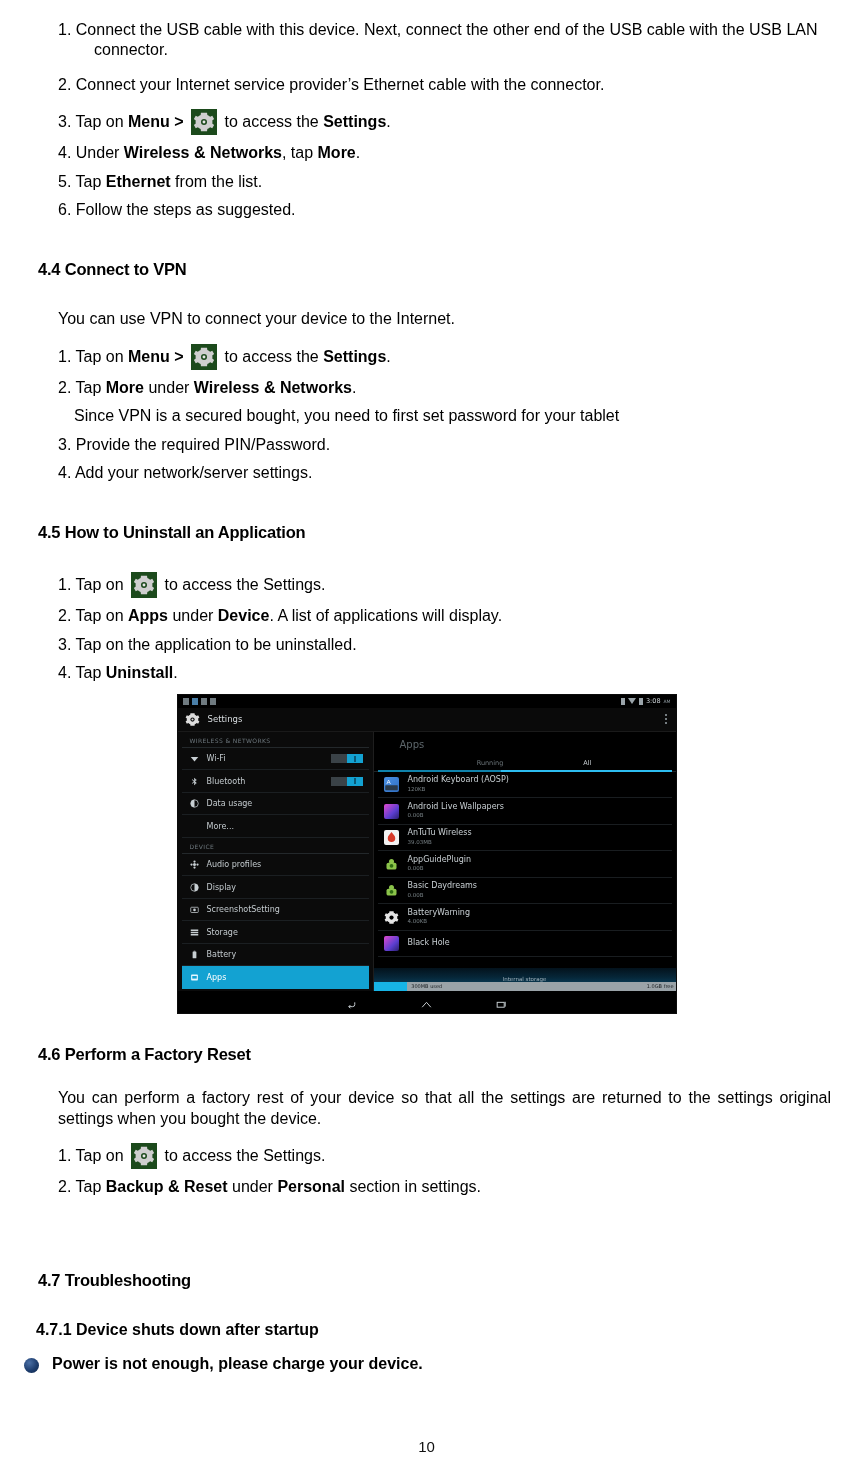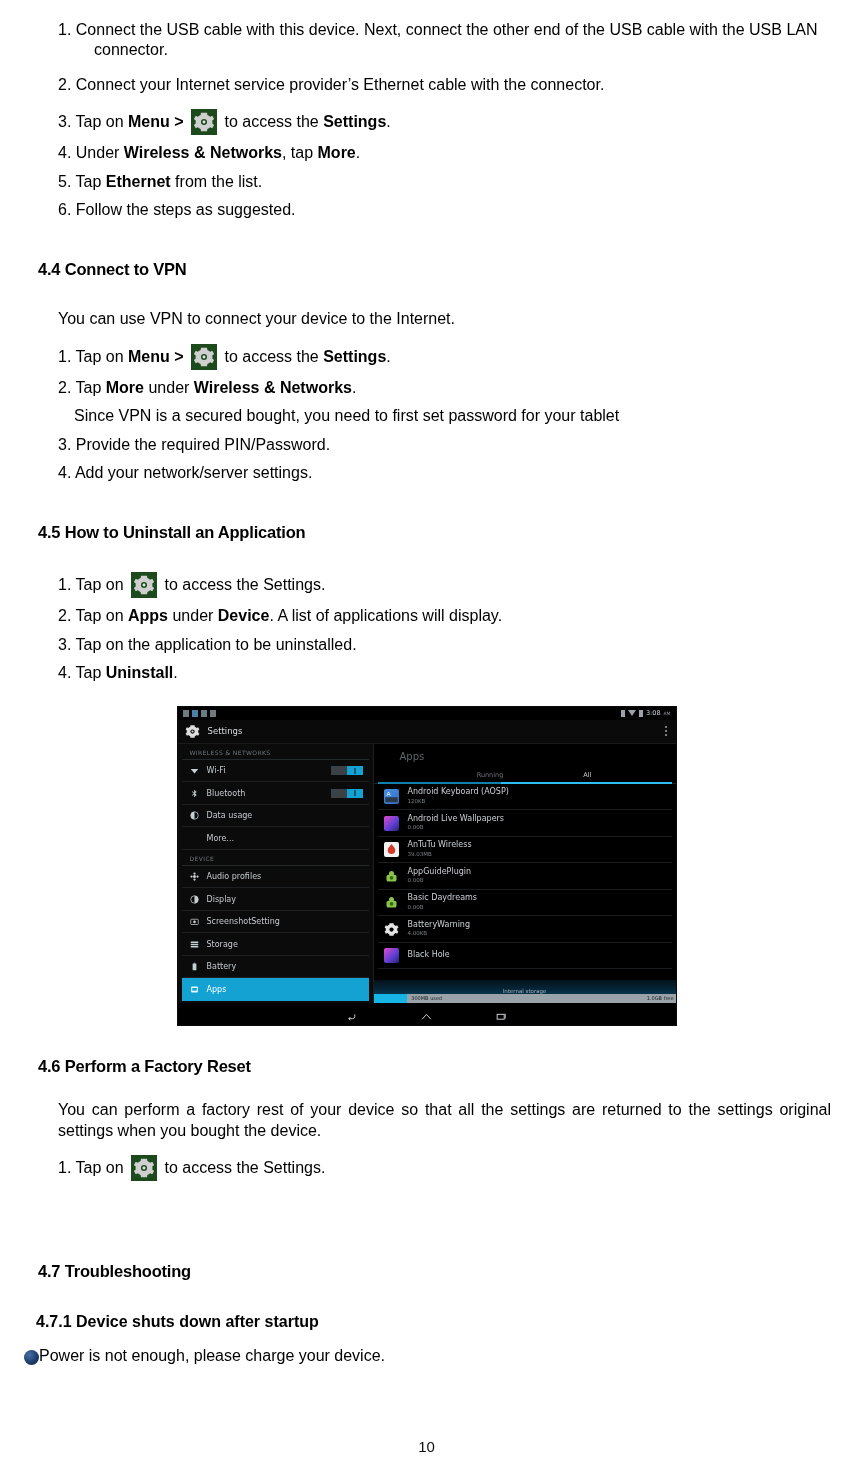--- a/index.html
+++ b/index.html
@@ -74,36 +74,37 @@
     position: absolute;
     left: 50%;
     top: 50%;
     transform: translate(-50%, -50%);
   }
 
   
   .bullet-row {
     display: flex;
     align-items: flex-start;
-    gap: 0;
+    gap: 13px;
     padding-left: 2px;
+    font-weight: bold;
   }
   .bullet-dot {
     width: 15px;
     height: 15px;
     border-radius: 50%;
     background: radial-gradient(circle at 35% 32%, #4a6fa5 0%, #1d3d6e 55%, #0e2547 100%);
     flex: 0 0 auto;
     margin-top: 4px;
   }
 
   
   .tablet-wrap {
     width: 500px;
-    margin: 22px auto 0 auto;
+    margin: 10px auto 0 auto;
   }
   .tablet {
     width: 500px;
     height: 320px;
     background: #000000;
     position: relative;
     font-family: "DejaVu Sans", sans-serif;
     overflow: hidden;
     border: 1px solid #0b0b0b;
     box-sizing: border-box;
@@ -724,20 +725,23 @@
       <svg class="g-outer" width="22" height="22" viewBox="0 0 24 24" aria-hidden="true">
         <path fill="#cfcfcf" d="M12 8.2a3.8 3.8 0 1 0 0 7.6 3.8 3.8 0 0 0 0-7.6zm9.2 3.8c0-.6-.06-1.2-.17-1.76l2-1.5-2-3.46-2.34.95a8.9 8.9 0 0 0-3.04-1.76L15.3 2h-6.6l-.35 2.47a8.9 8.9 0 0 0-3.04 1.76l-2.34-.95-2 3.46 2 1.5a9.2 9.2 0 0 0 0 3.52l-2 1.5 2 3.46 2.34-.95a8.9 8.9 0 0 0 3.04 1.76L8.7 22h6.6l.35-2.47a8.9 8.9 0 0 0 3.04-1.76l2.34.95 2-3.46-2-1.5c.11-.56.17-1.16.17-1.76z"></path>
         <circle cx="12" cy="12" r="3.3" fill="#1c4a1c"></circle>
         <circle cx="12" cy="12" r="1.6" fill="#e8e8e8"></circle>
       </svg>
     </span>
     <span> to access the Settings.</span>
   </p>
   <div class="gap-s"></div>
 
+  <p class="body-text indent1">
+    <span>2. Tap </span><b>Backup &amp; Reset</b><span> under </span><b>Personal</b><span> section in settings.</span>
+  </p>
   <div class="gap-s"></div>
 
 
   <div class="gap-xl"></div>
   <div class="gap-m"></div>
 
   <h2 class="sec-head">4.7 Troubleshooting</h2>
   <div class="gap-m"></div>
   <h3 class="subsec-head">4.7.1    Device shuts down after startup</h3>
   <div class="gap-m"></div>

